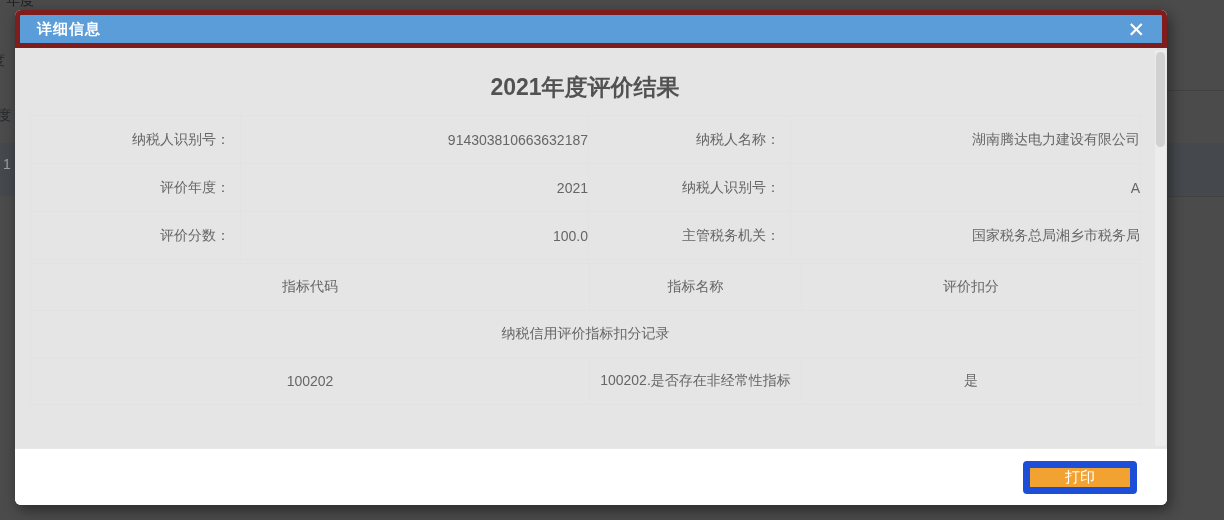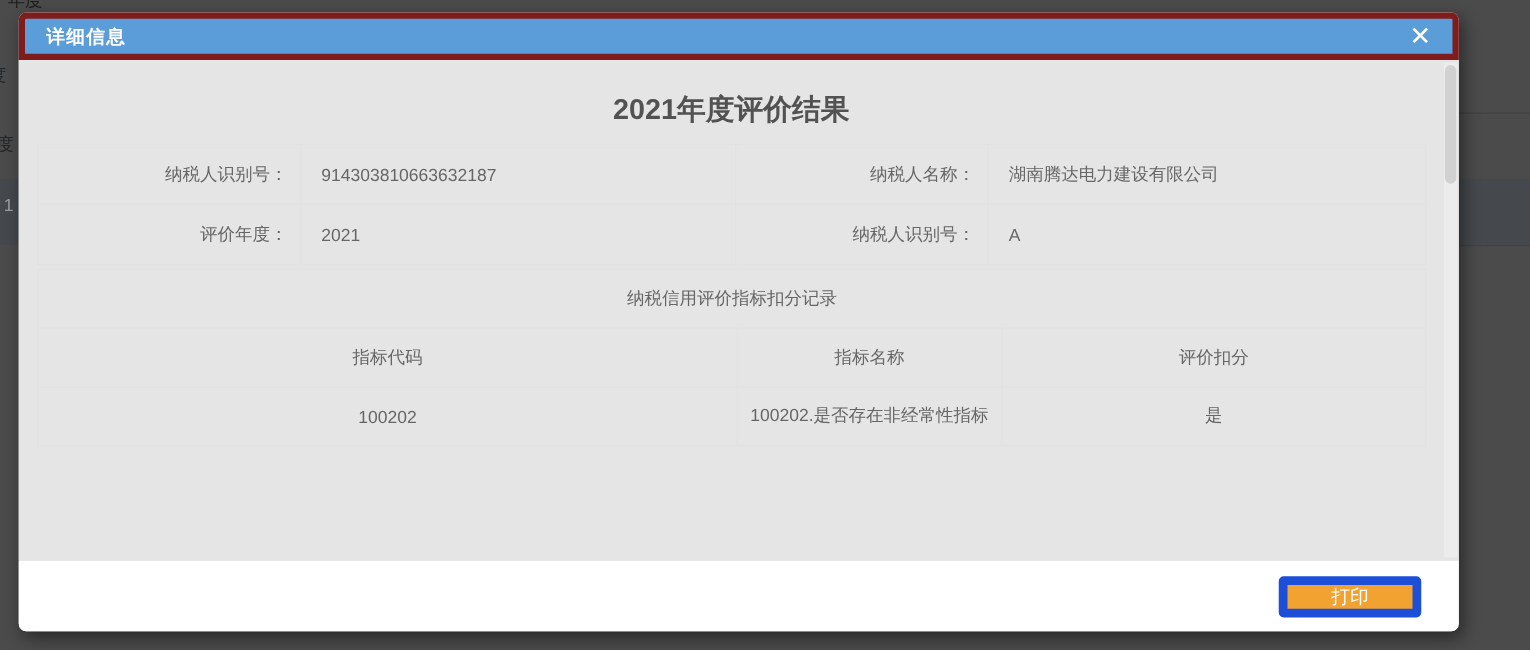--- a/index.html
+++ b/index.html
@@ -41,21 +41,21 @@
     width:1110px; height:55px; border:1px solid #e5e5e5;
     display:flex; align-items:center; justify-content:center;
   }
   .heading-text { font-size:23px; font-weight:bold; color:#525252; }
 
   table { border-collapse:collapse; table-layout:fixed; width:1110px; }
   td, th { border:1px solid #e2e2e2; font-size:14px; color:#666; font-weight:normal; }
   .info-table { }
   .info-table td { height:48px; }
   td.lbl { text-align:right; padding-right:10px; }
-  td.val { text-align:left; padding-left:16px; }
+  td.val { text-align:right; padding-left:16px; }
   .ind-table { margin-top:3px; }
   .ind-table td, .ind-table th { height:47px; text-align:center; }
   .section-cell { text-align:center; }
 
   
   .scroll-track {
     position:absolute; right:1px; top:2px; width:11px; height:396px;
     background:#ececec; border-radius:2px;
   }
   .scroll-thumb {
@@ -116,37 +116,43 @@
           <td class="val">914303810663632187</td>
           <td class="lbl">纳税人名称：</td>
           <td class="val">湖南腾达电力建设有限公司</td>
         </tr>
         <tr>
           <td class="lbl">评价年度：</td>
           <td class="val">2021</td>
           <td class="lbl">纳税人识别号：</td>
           <td class="val">A</td>
         </tr>
+        <tr>
+          <td class="lbl">评价分数：</td>
+          <td class="val">100.0</td>
+          <td class="lbl">主管税务机关：</td>
+          <td class="val">国家税务总局湘乡市税务局</td>
+        </tr>
       </tbody>
         </table>
 
       <table class="ind-table">
         <colgroup>
             <col style="width:559px">
             <col style="width:212px">
             <col style="width:339px">
           </colgroup>
         <tbody>
             <tr>
-          <td class="section-cell" colspan="3">纳税信用评价指标扣分记录</td>
-        </tr>
-        <tr>
           <th>指标代码</th>
           <th>指标名称</th>
           <th>评价扣分</th>
+        </tr>
+        <tr>
+          <td class="section-cell" colspan="3">纳税信用评价指标扣分记录</td>
         </tr>
         <tr>
           <td>100202</td>
           <td>100202.是否存在非经常性指标</td>
           <td>是</td>
         </tr>
       </tbody>
         </table>
 
       <div class="scroll-track">

